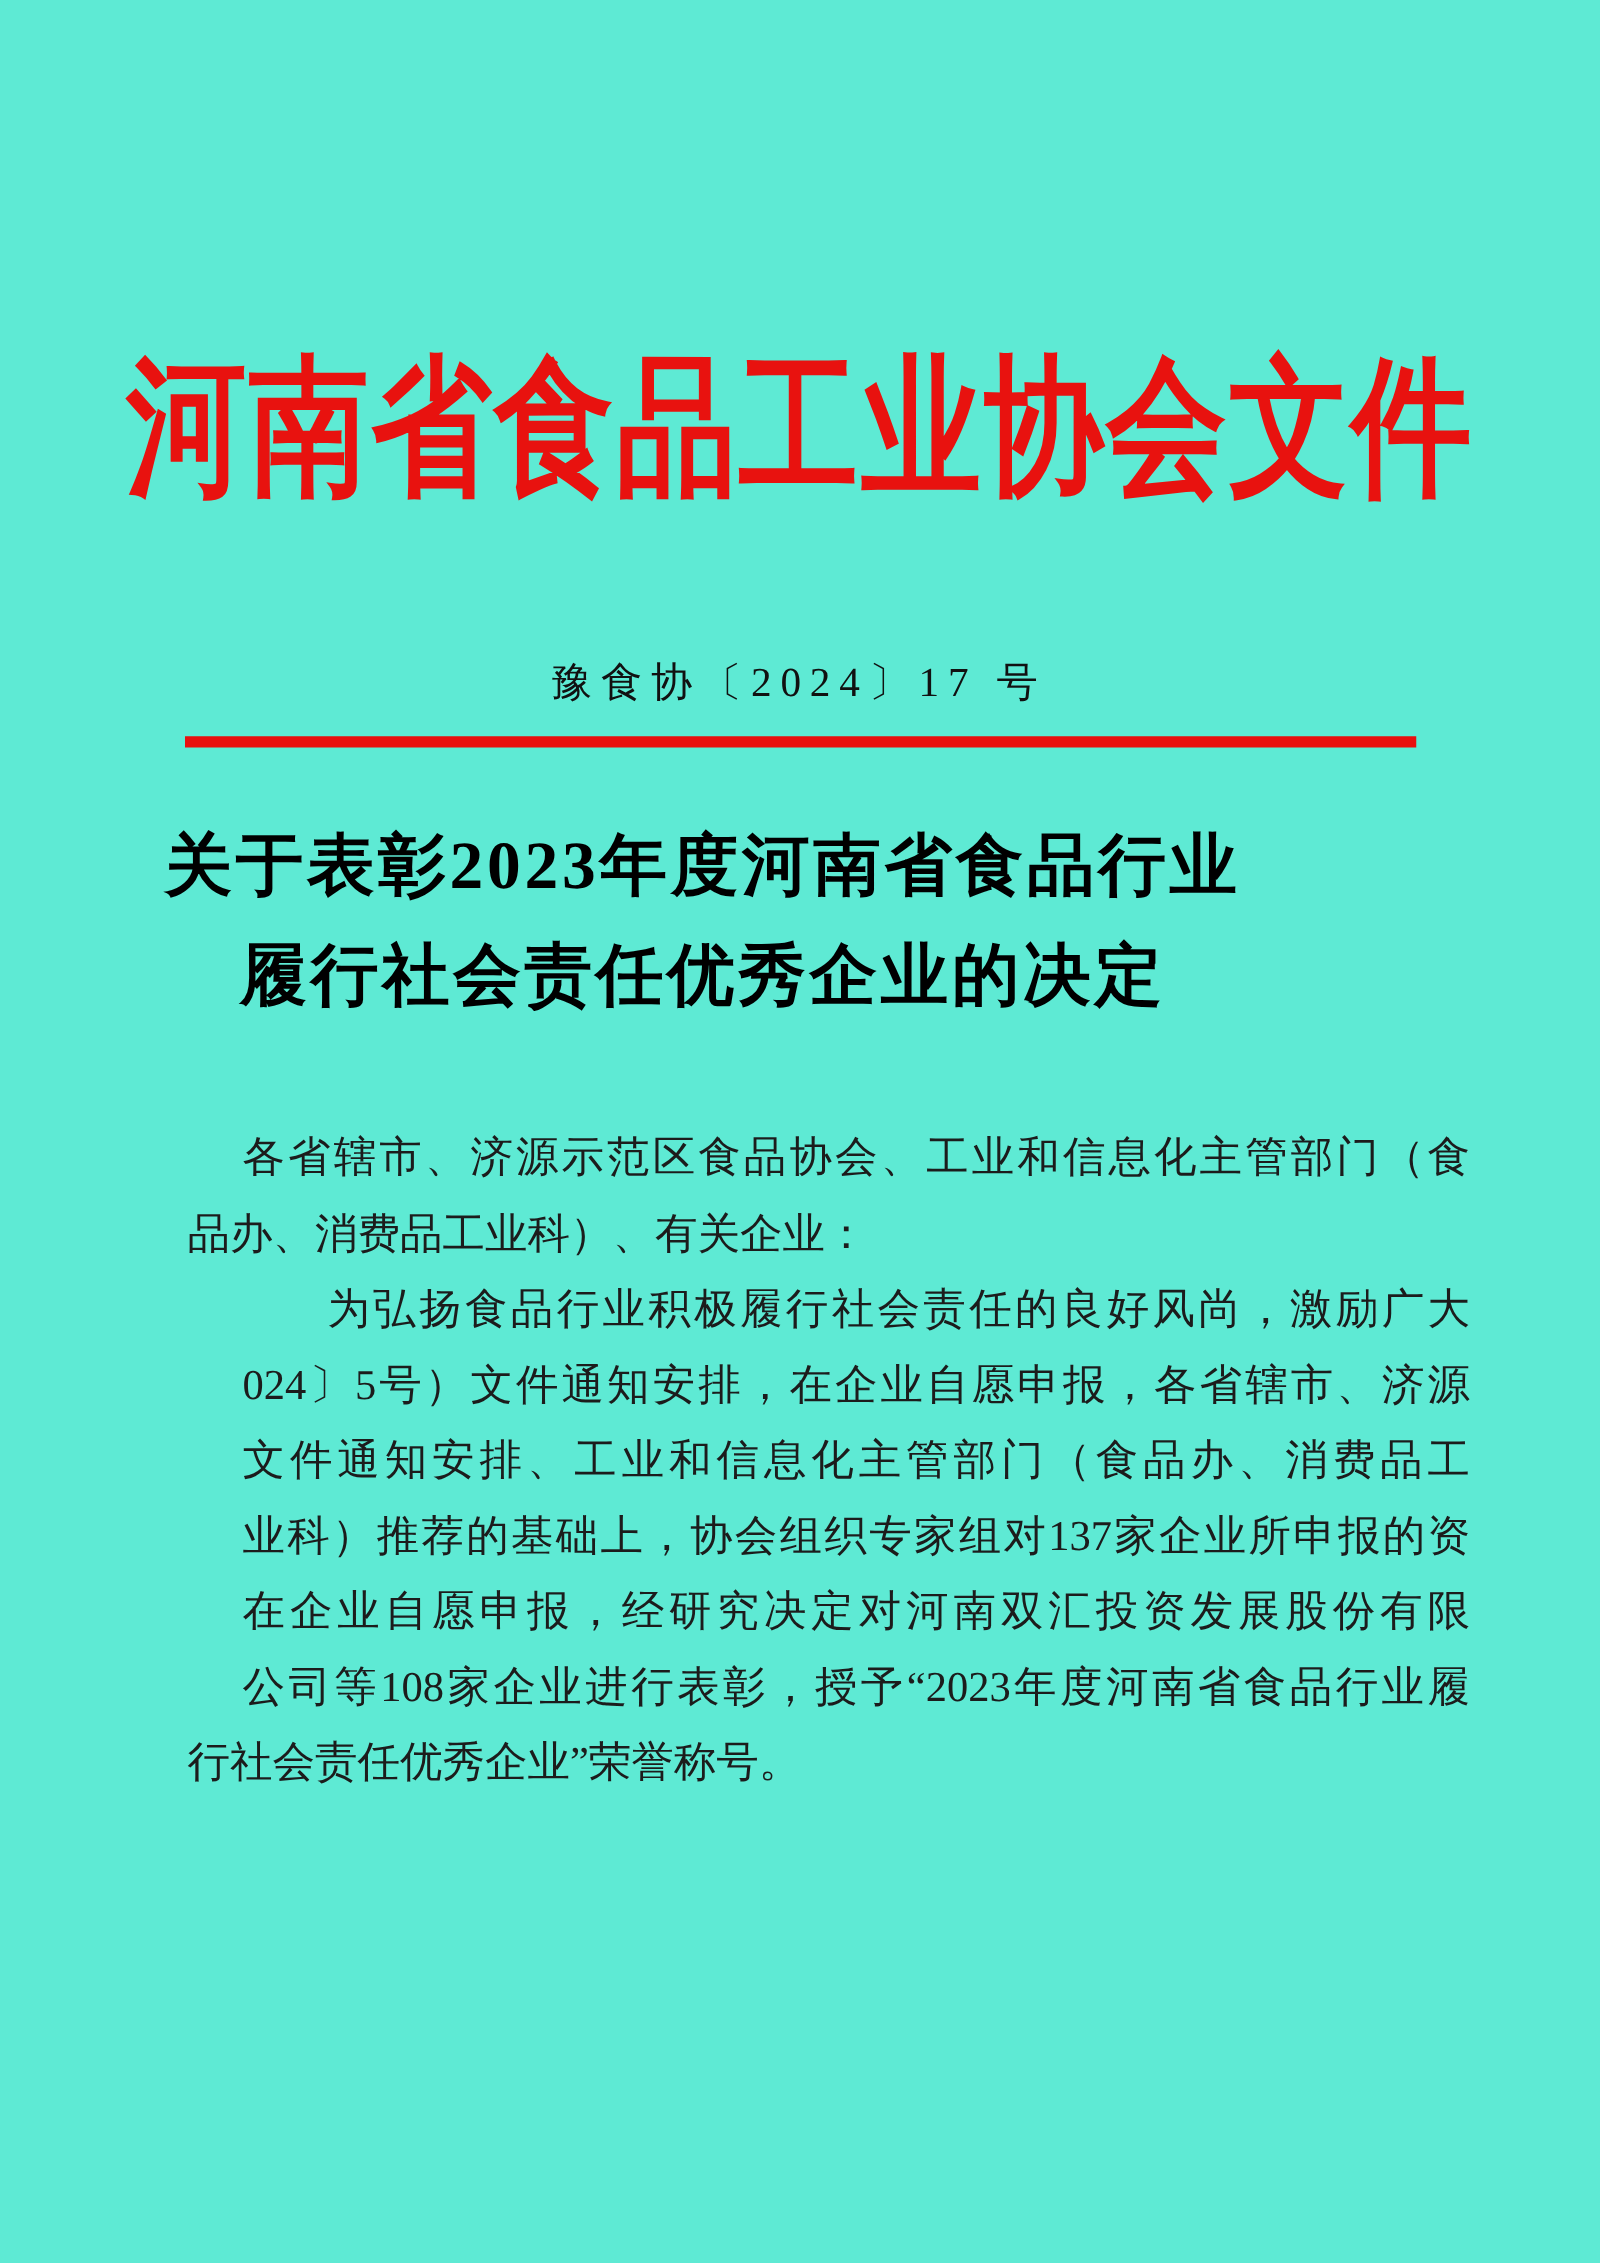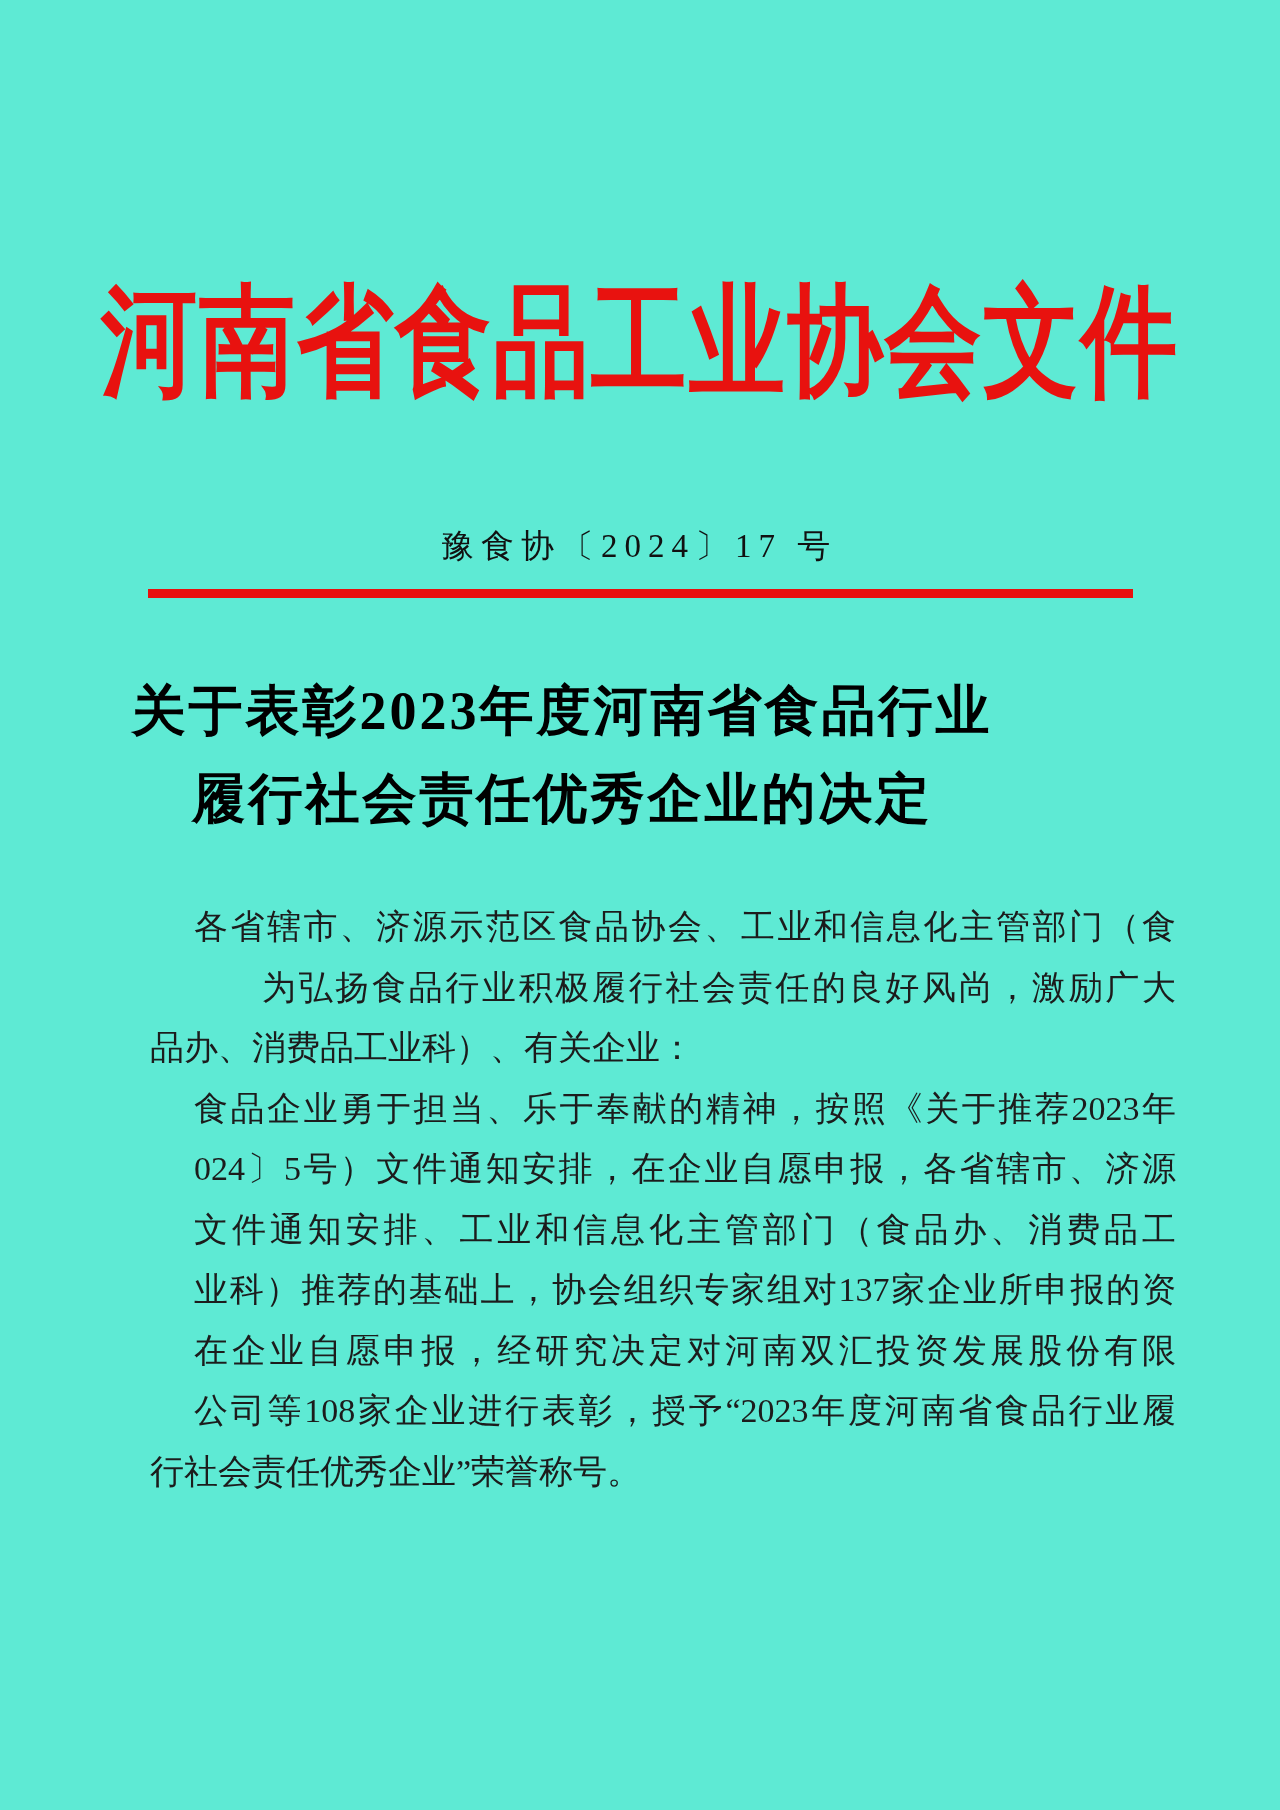--- a/index.html
+++ b/index.html
@@ -38,21 +38,21 @@
   }
   .red-rule {
     position: absolute;
     top: 589px;
     left: 148px;
     width: 985px;
     height: 9px;
   }
   .doc-title {
     position: absolute;
-    top: 667px;
+    top: 648px;
     left: 0;
     width: 1124px;
     text-align: center;
     font-size: 54px;
     font-weight: bold;
     line-height: 88px;
     letter-spacing: 3px;
     color: #000000;
   }
   .body-text {
@@ -80,23 +80,22 @@
 
   <div class="red-rule" style="background: rgb(232, 16, 14);"></div>
 
   <div class="doc-title">
     <div class="title-line">关于表彰2023年度河南省食品行业</div>
     <div class="title-line">履行社会责任优秀企业的决定</div>
   </div>
 
   <div class="body-text">
     <div class="line fill">各省辖市、济源示范区食品协会、工业和信息化主管部门（食</div>
+    <div class="line end">品办、消费品工业科）、有关企业：</div>
     <div class="line fill indent">为弘扬食品行业积极履行社会责任的良好风尚，激励广大</div>
-    <div class="line end">品办、消费品工业科）、有关企业：</div>
-    <div class="line fill">食品企业勇于担当、乐于奉献的精神，按照《关于推荐2023年</div>
     <div class="line fill">024〕5号）文件通知安排，在企业自愿申报，各省辖市、济源</div>
     <div class="line fill">文件通知安排、工业和信息化主管部门（食品办、消费品工</div>
     <div class="line fill">业科）推荐的基础上，协会组织专家组对137家企业所申报的资</div>
     <div class="line fill">在企业自愿申报，经研究决定对河南双汇投资发展股份有限</div>
     <div class="line fill">公司等108家企业进行表彰，授予“2023年度河南省食品行业履</div>
     <div class="line end">行社会责任优秀企业”荣誉称号。</div>
   </div>
 
 </div>
 

